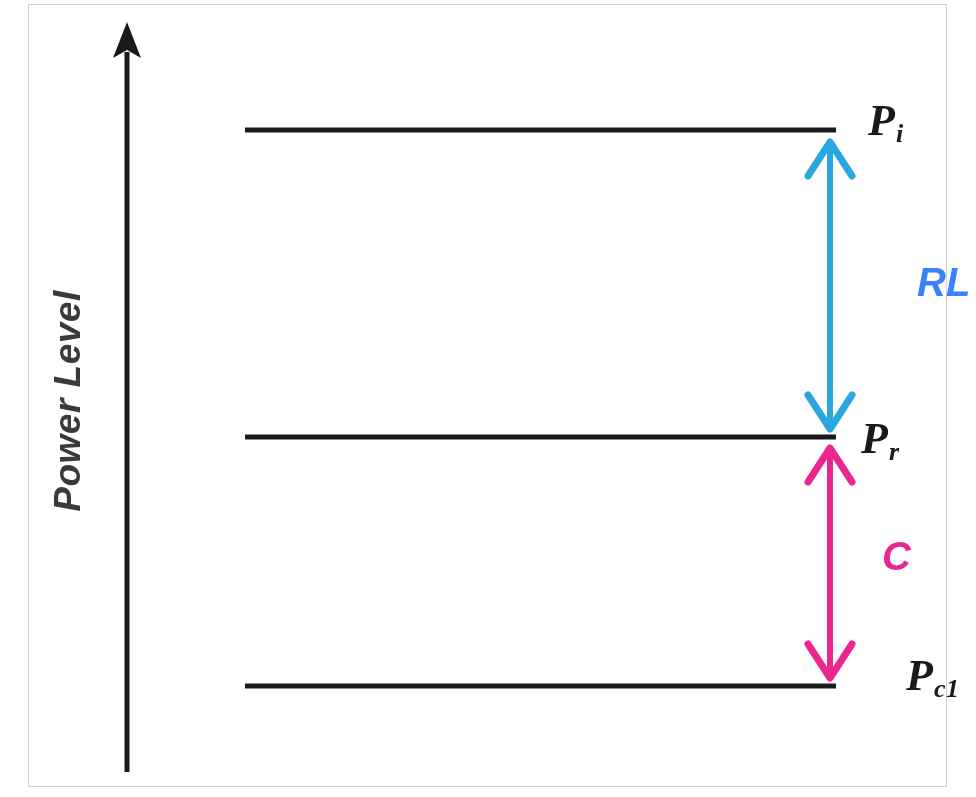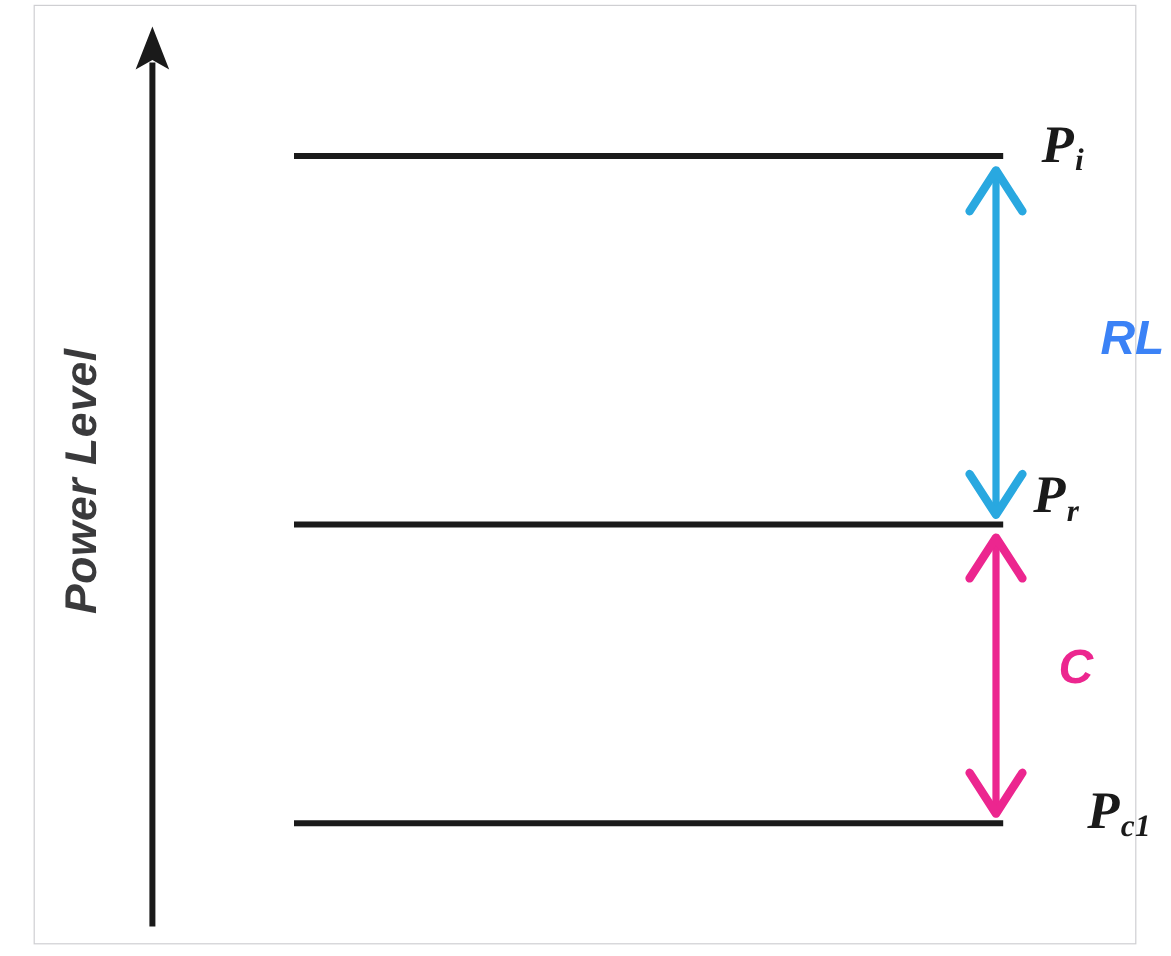--- a/index.html
+++ b/index.html
@@ -86,21 +86,21 @@
     top: 262px;
     color: #3b82f6;
     margin-left: 40px;
   }
   #span-label-c {
     left: 882px;
     top: 536px;
     color: #ec268f;
   }
   #level-label-pi  { left: 868px; top: 99px;  }
-  #level-label-pr  { left: 861px; top: 391px; }
+  #level-label-pr  { left: 861px; top: 417px; }
   #level-label-pc1 { left: 906px; top: 654px; }
 </style>
 </head>
 <body>
 
 <div id="figure-root">
 
   <div id="figure-frame"></div>
 
   <svg id="diagram-svg" viewBox="0 0 976 797" xmlns="http://www.w3.org/2000/svg">

